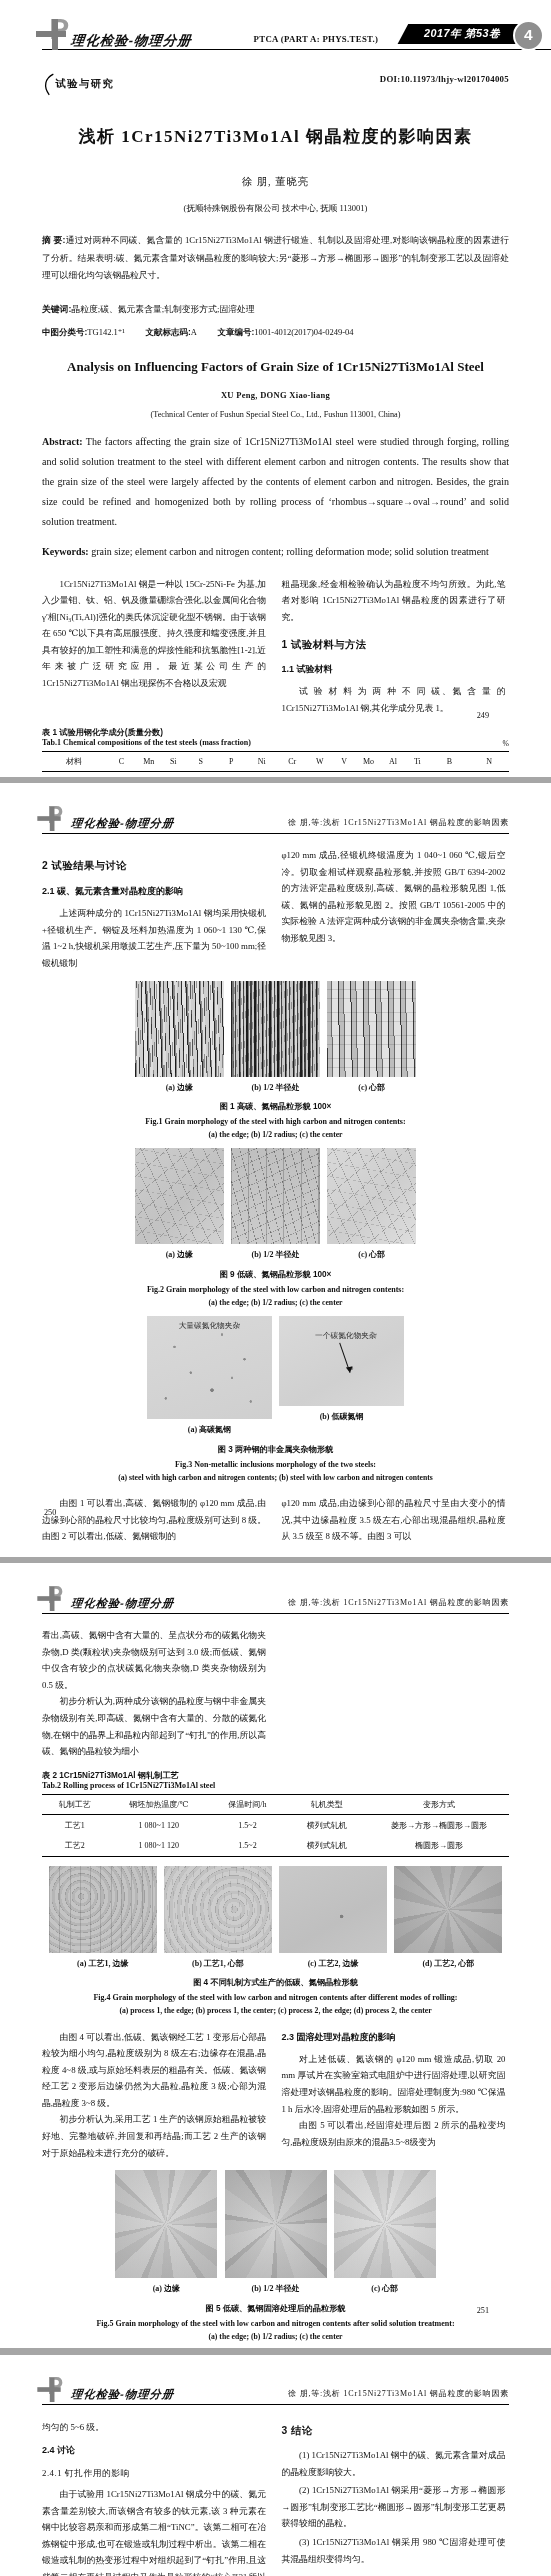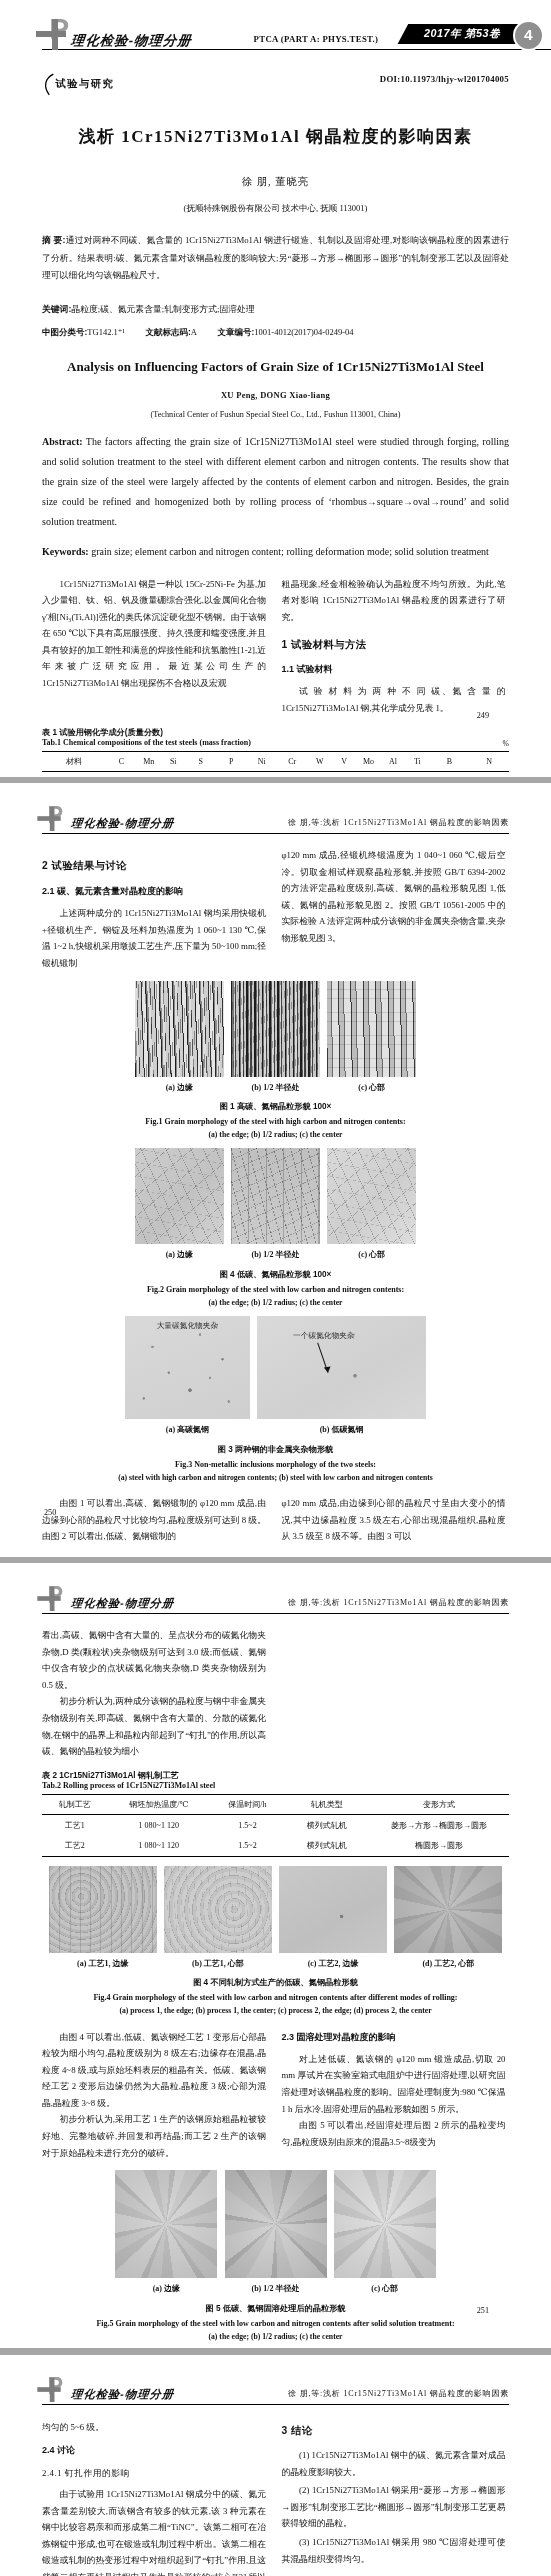--- a/index.html
+++ b/index.html
@@ -295,35 +295,35 @@
       <div class="fcap-en">Fig.1   Grain morphology of the steel with high carbon and nitrogen contents:</div>
       <div class="fcap-sub">(a) the edge; (b) 1/2 radius; (c) the center</div>
     </div>
 
     <div>
       <div class="figrow">
         <div class="figcell"><div class="micro tex-grain" style="width:89px;height:96px;"></div><div class="sublab">(a) 边缘</div></div>
         <div class="figcell"><div class="micro tex-grain2" style="width:89px;height:96px;"></div><div class="sublab">(b) 1/2 半径处</div></div>
         <div class="figcell"><div class="micro tex-grain" style="width:89px;height:96px;filter:brightness(1.06);"></div><div class="sublab">(c) 心部</div></div>
       </div>
-      <div class="fcap-cn">图 4   低碳、氮钢晶粒形貌 100×</div>
+      <div class="fcap-cn">图 9   低碳、氮钢晶粒形貌 100×</div>
       <div class="fcap-en">Fig.2   Grain morphology of the steel with low carbon and nitrogen contents:</div>
       <div class="fcap-sub">(a) the edge; (b) 1/2 radius; (c) the center</div>
     </div>
 
     <div>
       <div class="figrow">
         <div class="figcell">
           <div class="micro tex-incl-a" style="width:125px;height:103px;">
             <span class="ann" style="left:50%;top:5.2px;transform:translateX(-50%);">大量碳氮化物夹杂</span>
           </div>
           <div class="sublab">(a) 高碳氮钢</div>
         </div>
         <div class="figcell">
-          <div class="micro tex-incl-b" style="width:125px;height:103px;padding-left:44px;">
+          <div class="micro tex-incl-b" style="width:125px;height:90px;">
             <span class="ann" style="left:36px;top:14.4px;">一个碳氮化物夹杂</span>
             <svg width="125" height="103" style="position:absolute;left:0;top:0;" viewBox="0 0 243 200">
               <line x1="118" y1="52" x2="138" y2="110" stroke="#111" stroke-width="2"></line>
               <polygon points="138,110 130,100 143,98" fill="#111"></polygon>
             </svg>
           </div>
           <div class="sublab">(b) 低碳氮钢</div>
         </div>
       </div>
       <div class="fcap-cn">图 3   两种钢的非金属夹杂物形貌</div>

